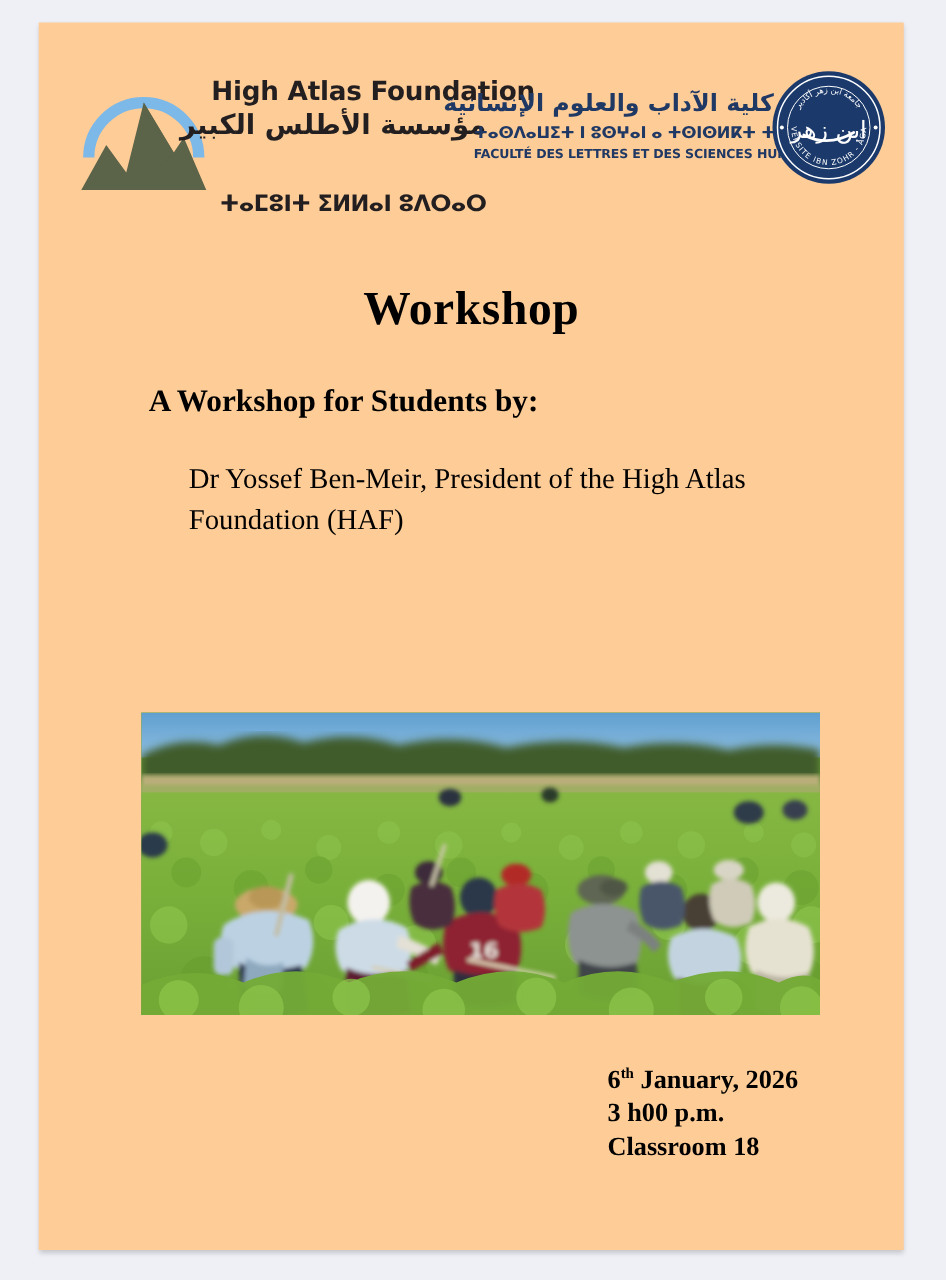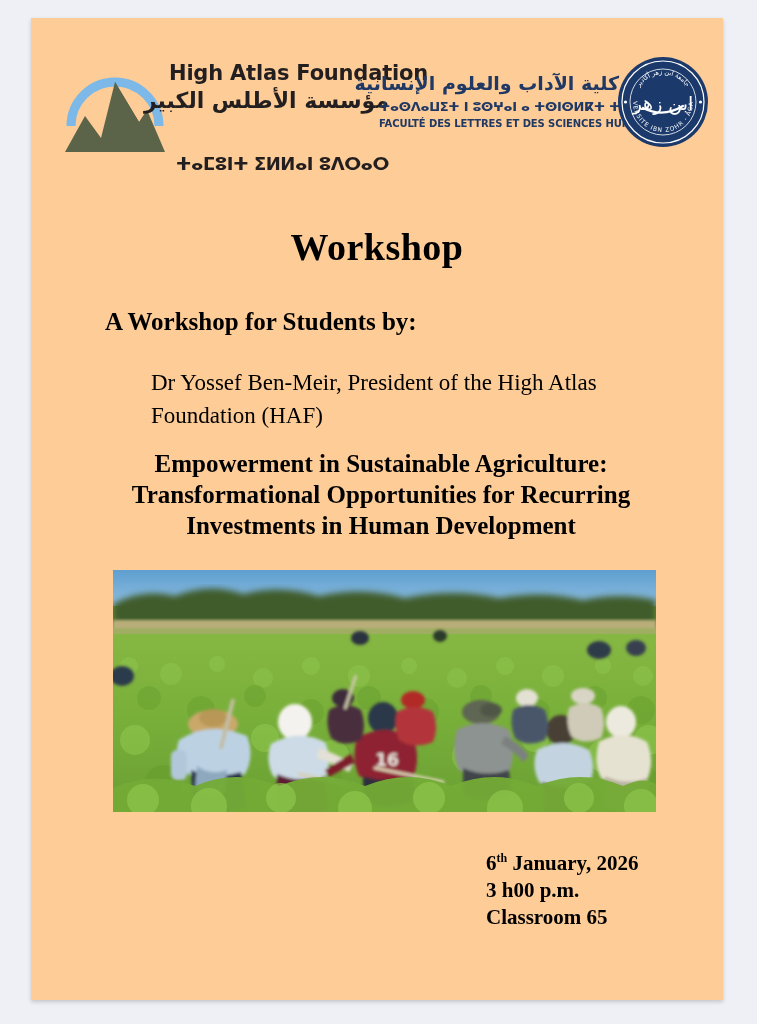--- a/index.html
+++ b/index.html
@@ -138,21 +138,21 @@
     width: 692px;
     text-align: center;
     font-size: 38px;
     font-weight: bold;
     color: #000;
     letter-spacing: 0.5px;
   }
 
   .workshop-by {
     position: absolute;
-    left: 74px;
+    left: 88px;
     top: 290px;
     font-size: 25px;
     font-weight: bold;
     color: #000;
   }
 
   .speaker {
     position: absolute;
     left: 120px;
     top: 348px;
@@ -253,21 +253,20 @@
         </svg>
       </div>
     </div>
 
     <div class="organize">Workshop</div>
 
     <div class="workshop-by">A Workshop for Students by:</div>
 
     <div class="speaker">Dr Yossef Ben-Meir, President of the High Atlas Foundation (HAF)</div>
 
-    <div class="talk-title">Empowerment in Sustainable Agriculture: Transformational Opportunities for Recurring Investments in Human Development</div>
 
     <div class="photo">
       <svg width="543" height="242" viewBox="0 0 543 242" xmlns="http://www.w3.org/2000/svg">
         <defs>
           <linearGradient id="skyG" x1="0" y1="0" x2="0" y2="1">
             <stop offset="0%" stop-color="#5f9fd0"></stop>
             <stop offset="100%" stop-color="#8dbde0"></stop>
           </linearGradient>
           <linearGradient id="fieldG" x1="0" y1="0" x2="0" y2="1">
             <stop offset="0%" stop-color="#86b743"></stop>
@@ -436,17 +435,17 @@
             <circle cx="392" cy="238" r="18"></circle>
           <circle cx="466" cy="228" r="15"></circle>
             <circle cx="528" cy="236" r="17"></circle>
         </g>
       </svg>
     </div>
 
     <div class="details">
       <div><span>6</span><sup>th</sup><span> January, 2026</span></div>
       <div>3 h00 p.m.</div>
-      <div>Classroom 65</div>
+      <div>Classroom 18</div>
     </div>
 
   </div>
 </div>
 
 </body></html>

